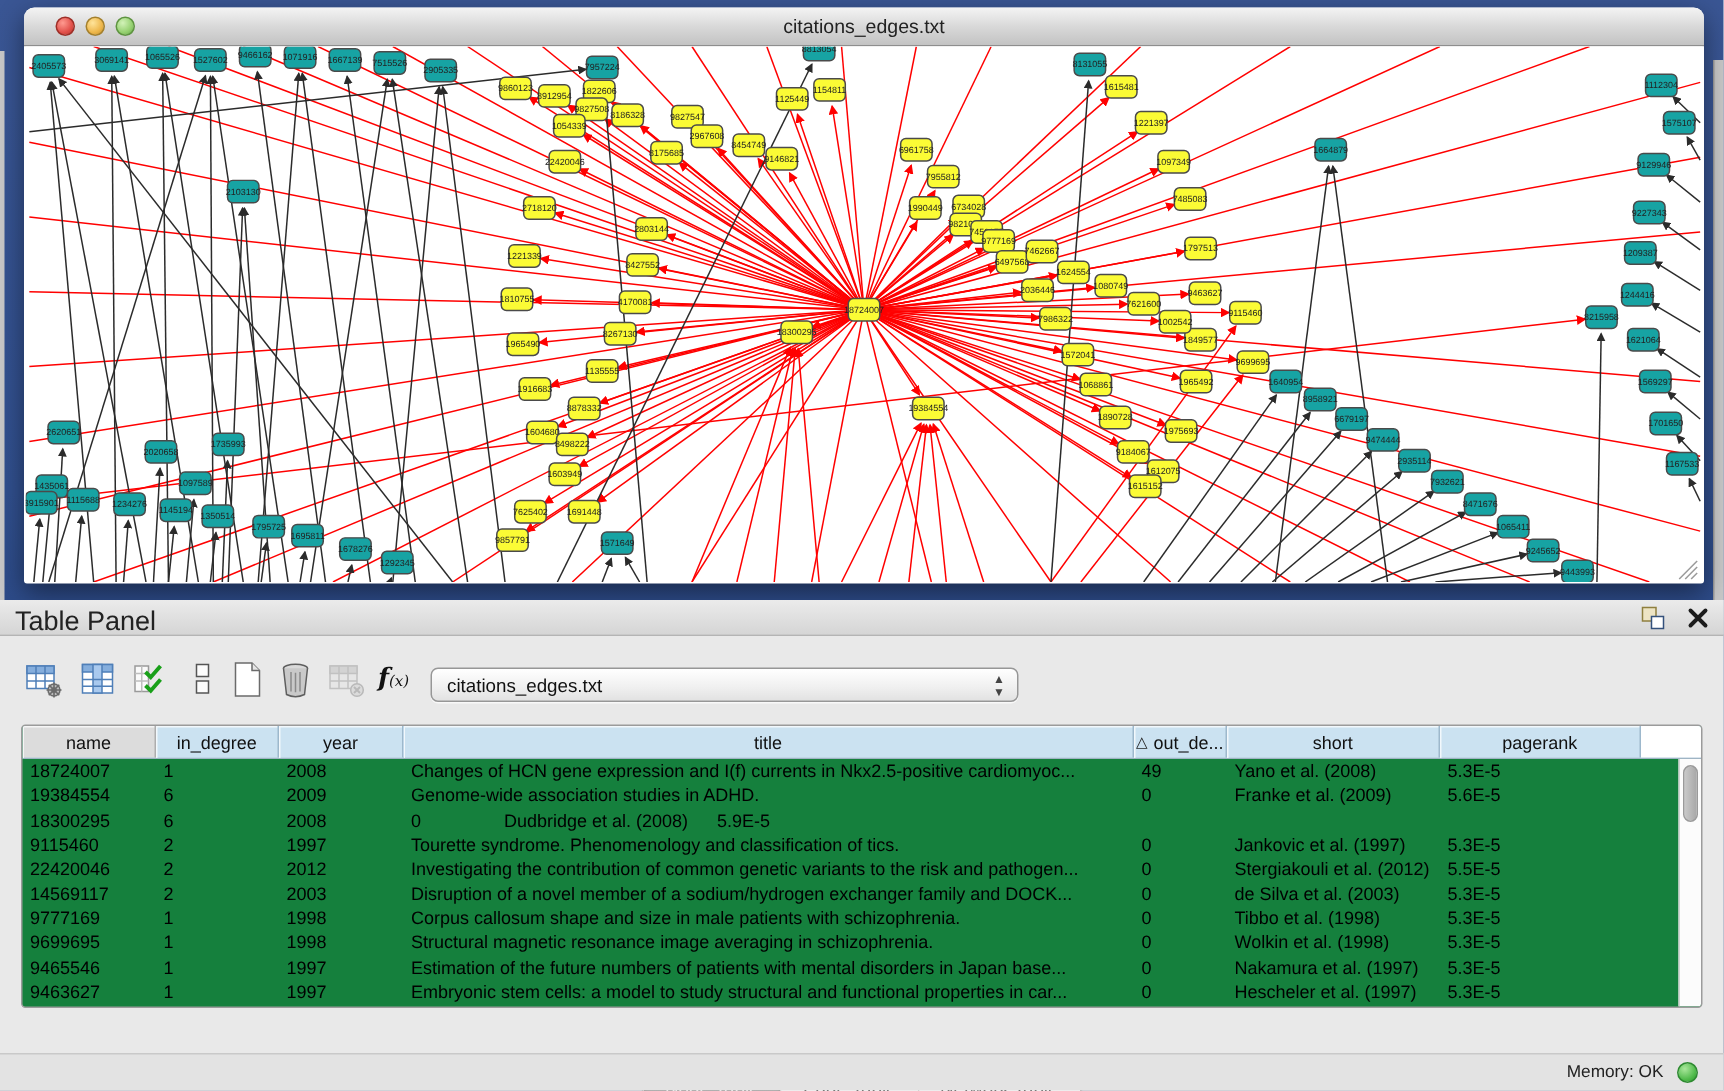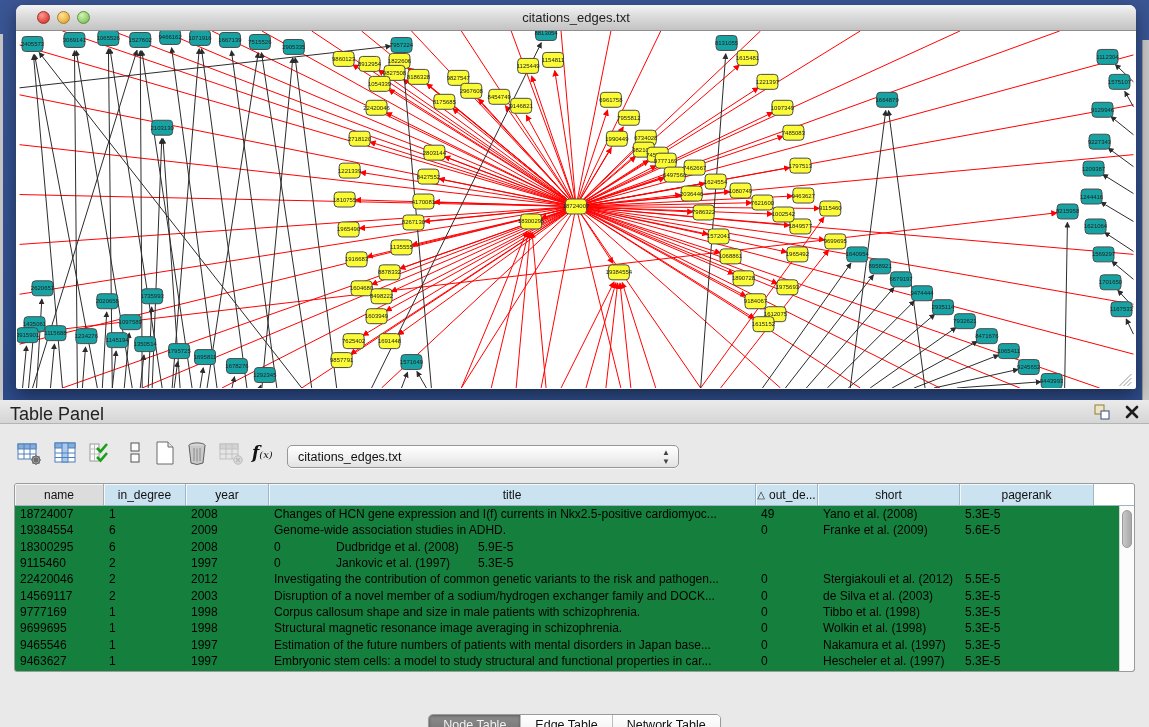--- a/index.html
+++ b/index.html
@@ -871,20 +871,21 @@
             <div class="td" style="width: 82px;">6</div>
             <div class="td" style="width: 83px;">2008</div>
             <div class="td" style="width: 62px;">0</div>
             <div class="td" style="width: 142px;">Dudbridge et al. (2008)</div>
             <div class="td" style="width: 134px;">5.9E-5</div>
           </div>
           <div class="tr">
             <div class="td" style="width: 89px;">9115460</div>
             <div class="td" style="width: 82px;">2</div>
             <div class="td" style="width: 83px;">1997</div>
+            <div class="td" style="width: 487px;">Tourette syndrome. Phenomenology and classification of tics.</div>
             <div class="td" style="width: 62px;">0</div>
             <div class="td" style="width: 142px;">Jankovic et al. (1997)</div>
             <div class="td" style="width: 134px;">5.3E-5</div>
           </div>
           <div class="tr">
             <div class="td" style="width: 89px;">22420046</div>
             <div class="td" style="width: 82px;">2</div>
             <div class="td" style="width: 83px;">2012</div>
             <div class="td" style="width: 487px;">Investigating the contribution of common genetic variants to the risk and pathogen...</div>
             <div class="td" style="width: 62px;">0</div>
@@ -943,14 +944,18 @@
     </div>
 
     <div class="tabbar">
       <div class="segmented" id="segtabs">
           <div class="seg sel">Node Table</div>
           <div class="seg">Edge Table</div>
           <div class="seg">Network Table</div>
         </div>
     </div>
 
+    <div class="statusbar">
+      <span class="mem">Memory: OK</span>
+      <span class="memdot"></span>
+    </div>
   </div>
 </div>
 
 </body></html>

